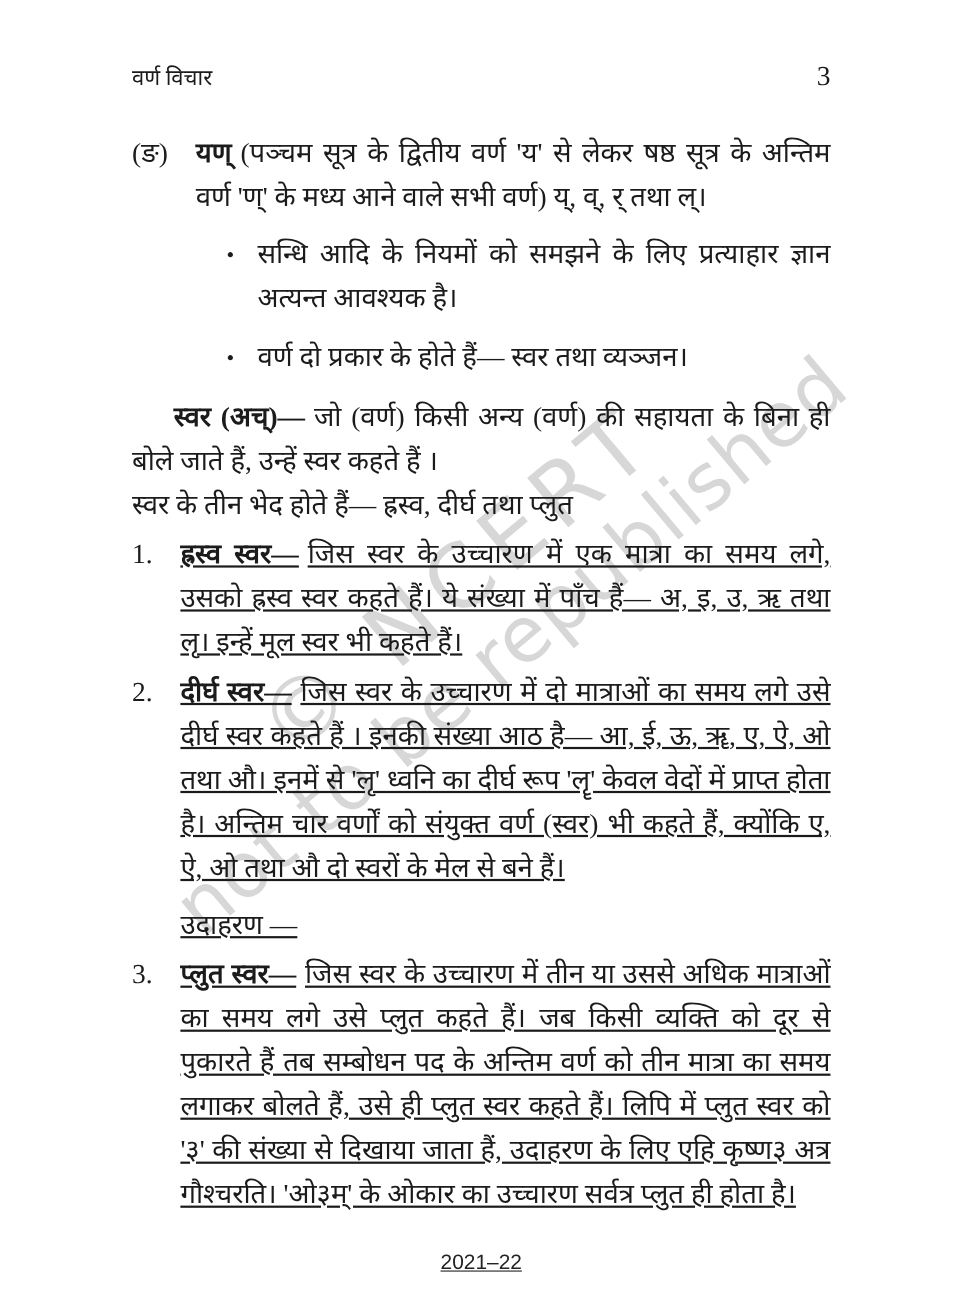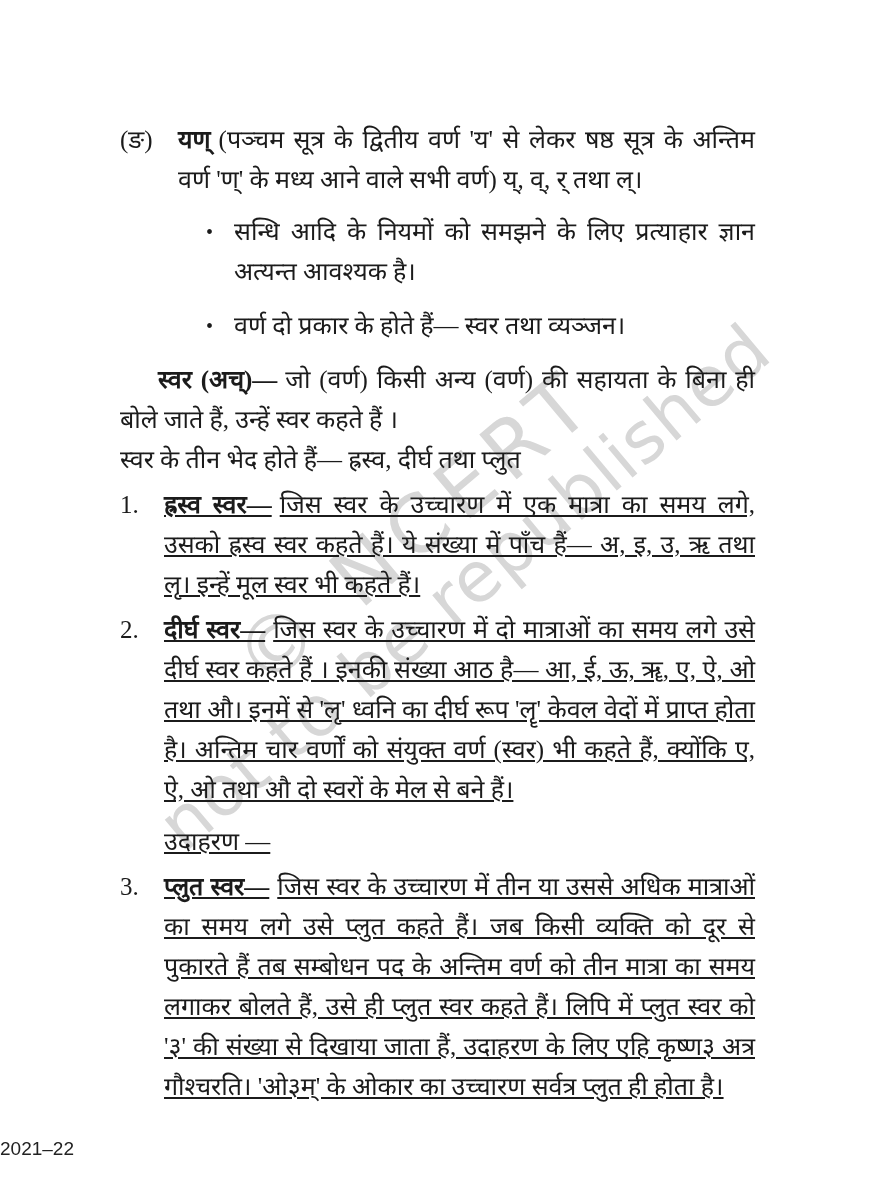--- a/index.html
+++ b/index.html
@@ -50,34 +50,38 @@
   .vitem { display:flex; margin-top:5px; }
   .vnum { width:44px; flex:none; }
   .vbody { flex:1;text-decoration:underline; }
   .vtext { text-align:justify; }
   .example-label { margin-top:12px; }
   .equations span { display:inline-block; margin-right:38px; }
   .equations span:last-child { margin-right:0; }
 
   .footer {
     position:absolute; bottom:34px; left:0; right:0; z-index:1;
-    font-family:"Liberation Sans","DejaVu Sans",sans-serif;
-    font-size:19px; line-height:24px; color:#222;
+    text-align:center; font-family:"Liberation Sans","DejaVu Sans",sans-serif;
+    font-size:19px; line-height:24px; color:#222;text-decoration:underline;
   }
 </style>
 </head>
 <body>
 
 <div class="page">
 
   <div class="watermark">
     <div class="wm-line1">© NCERT</div>
     <div class="wm-line2">not to be republished</div>
   </div>
 
+  <div class="header">
+    <span class="title">वर्ण विचार</span>
+    <span class="page-num">3</span>
+  </div>
 
   <div class="content">
 
 
     <div class="yan">
       <span class="yan-label">(ङ)</span>
       <p class="yan-body"><span class="term">यण्</span><span>(पञ्चम सूत्र के द्वितीय वर्ण 'य' से लेकर षष्ठ सूत्र के अन्तिम वर्ण 'ण्' के मध्य आने वाले सभी वर्ण) य्, व्, र् तथा ल्।</span></p>
     </div>
 
     <ul class="bullets">

